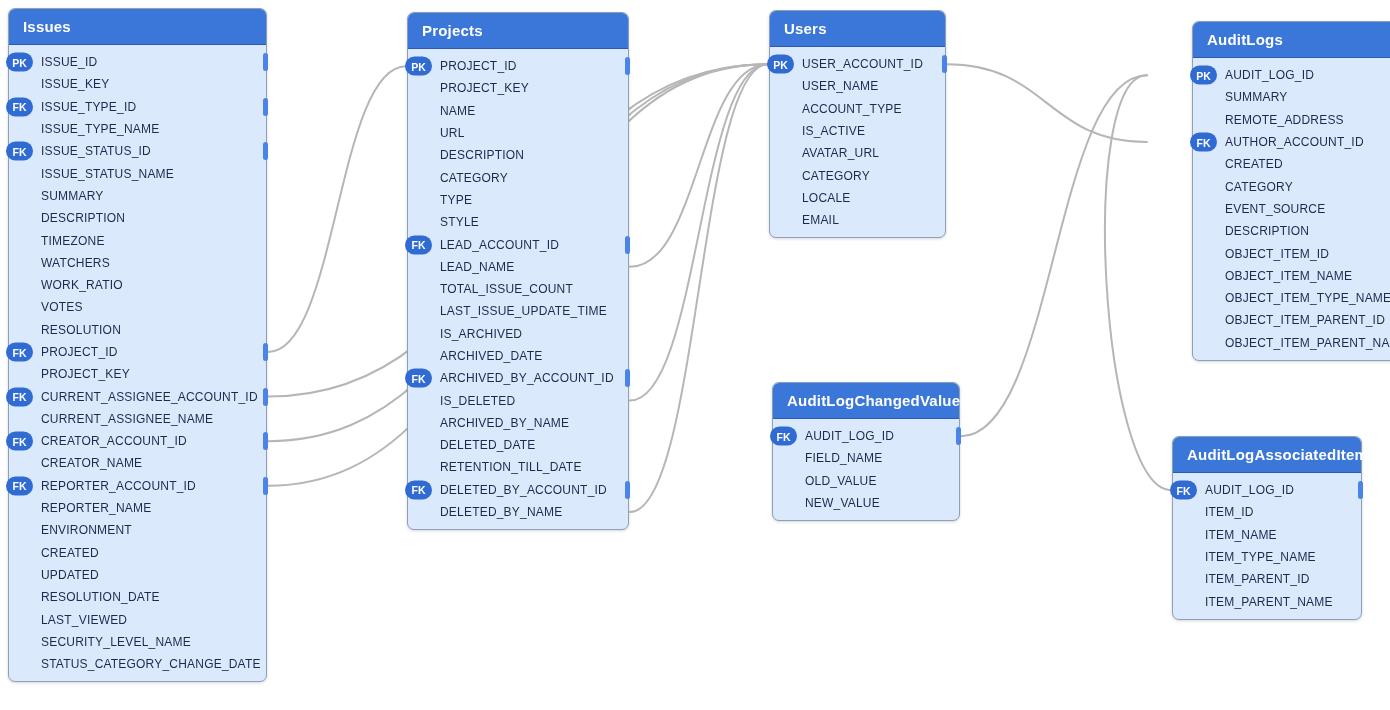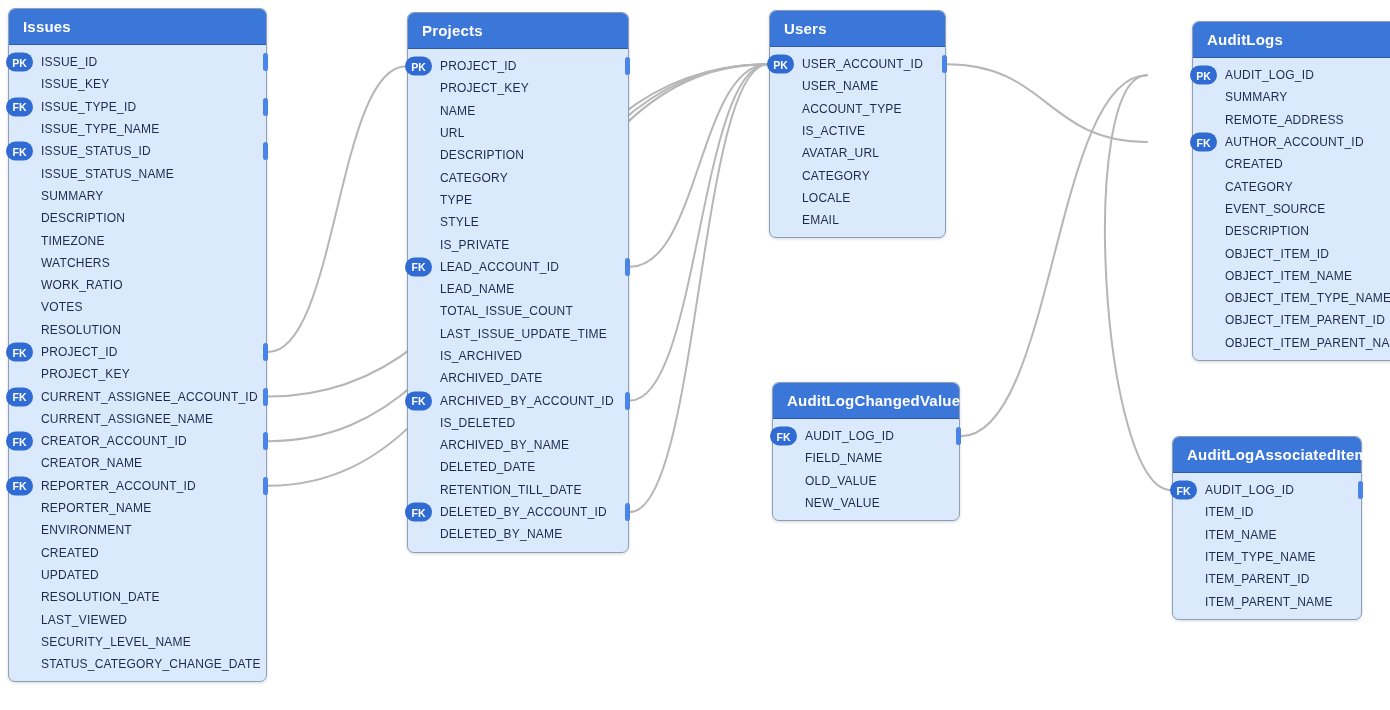--- a/index.html
+++ b/index.html
@@ -244,23 +244,20 @@
         <div class="erd-row">
           <span class="erd-field">CATEGORY</span>
         </div>
         <div class="erd-row">
           <span class="erd-field">TYPE</span>
         </div>
         <div class="erd-row">
           <span class="erd-field">STYLE</span>
         </div>
         <div class="erd-row">
-          <span class="erd-field">IS_PRIVATE</span>
-        </div>
-        <div class="erd-row">
           <span class="key-badge">FK</span>
           <span class="erd-field">LEAD_ACCOUNT_ID</span>
           <span class="port"></span>
         </div>
         <div class="erd-row">
           <span class="erd-field">LEAD_NAME</span>
         </div>
         <div class="erd-row">
           <span class="erd-field">TOTAL_ISSUE_COUNT</span>
         </div>

